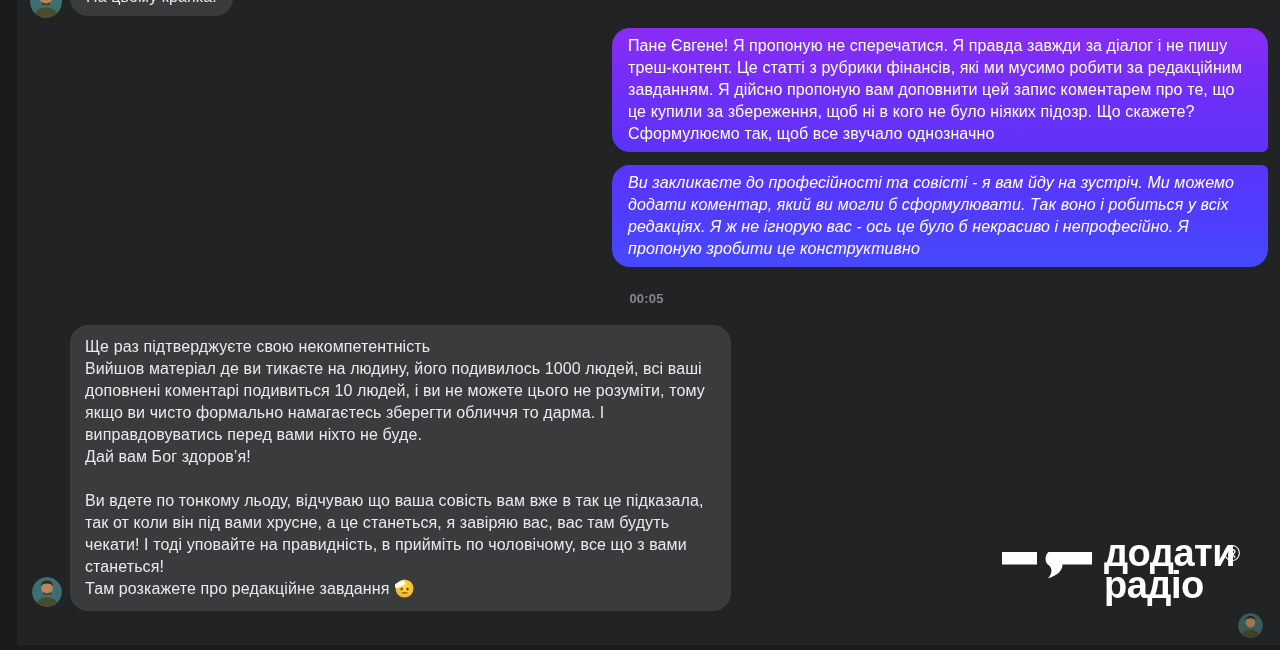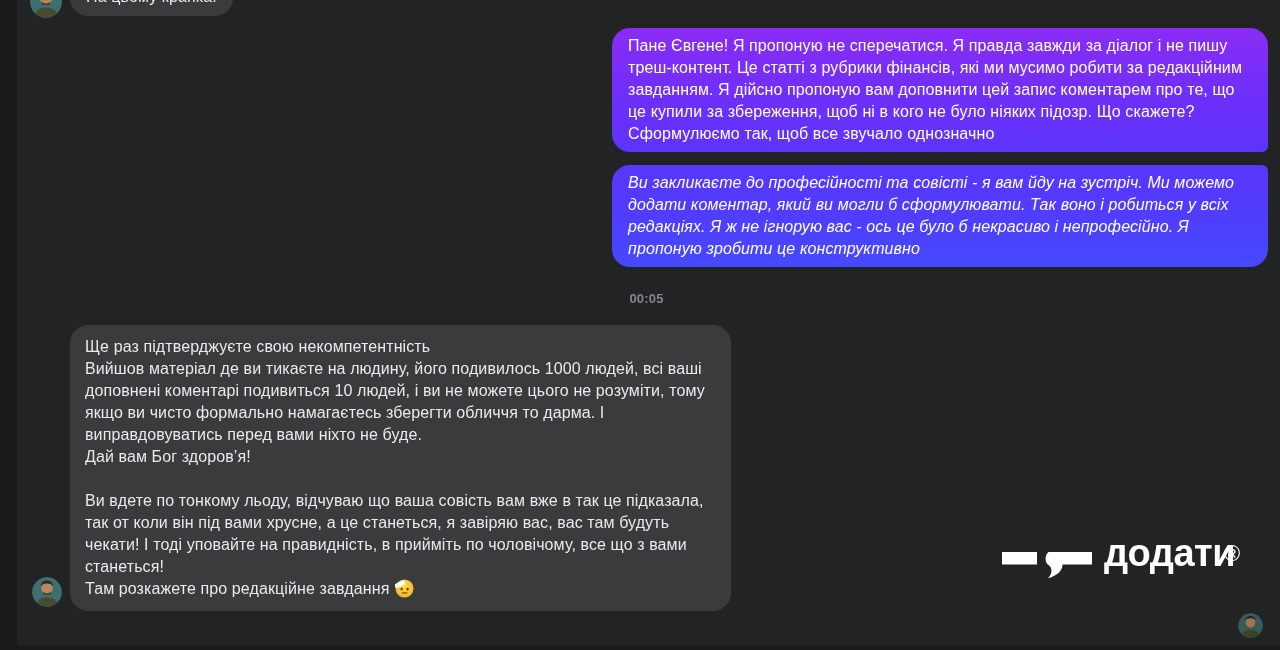--- a/index.html
+++ b/index.html
@@ -154,18 +154,19 @@
     </svg>
   </div>
 
   <div class="watermark">
     <svg class="logo-icon" viewBox="0 0 90 27">
       <rect x="0" y="0" width="35" height="12.5" fill="#ffffff"></rect>
       <path d="M46.5 0 H90 V12.5 H60.5 C60.5 18.5 55.5 23.7 46 26.2 C50.5 21.5 50.8 15.8 45.8 12.5 C42.6 9.4 42.9 3.2 46.5 0 Z" fill="#ffffff"></path>
     </svg>
     <div class="logo-text">
       <span class="line">додати</span>
+      <span class="line">радіо</span>
     </div>
     <span class="registered">®</span>
   </div>
 
   <div class="bottom-strip"></div>
 </div>
 
 </body></html>

